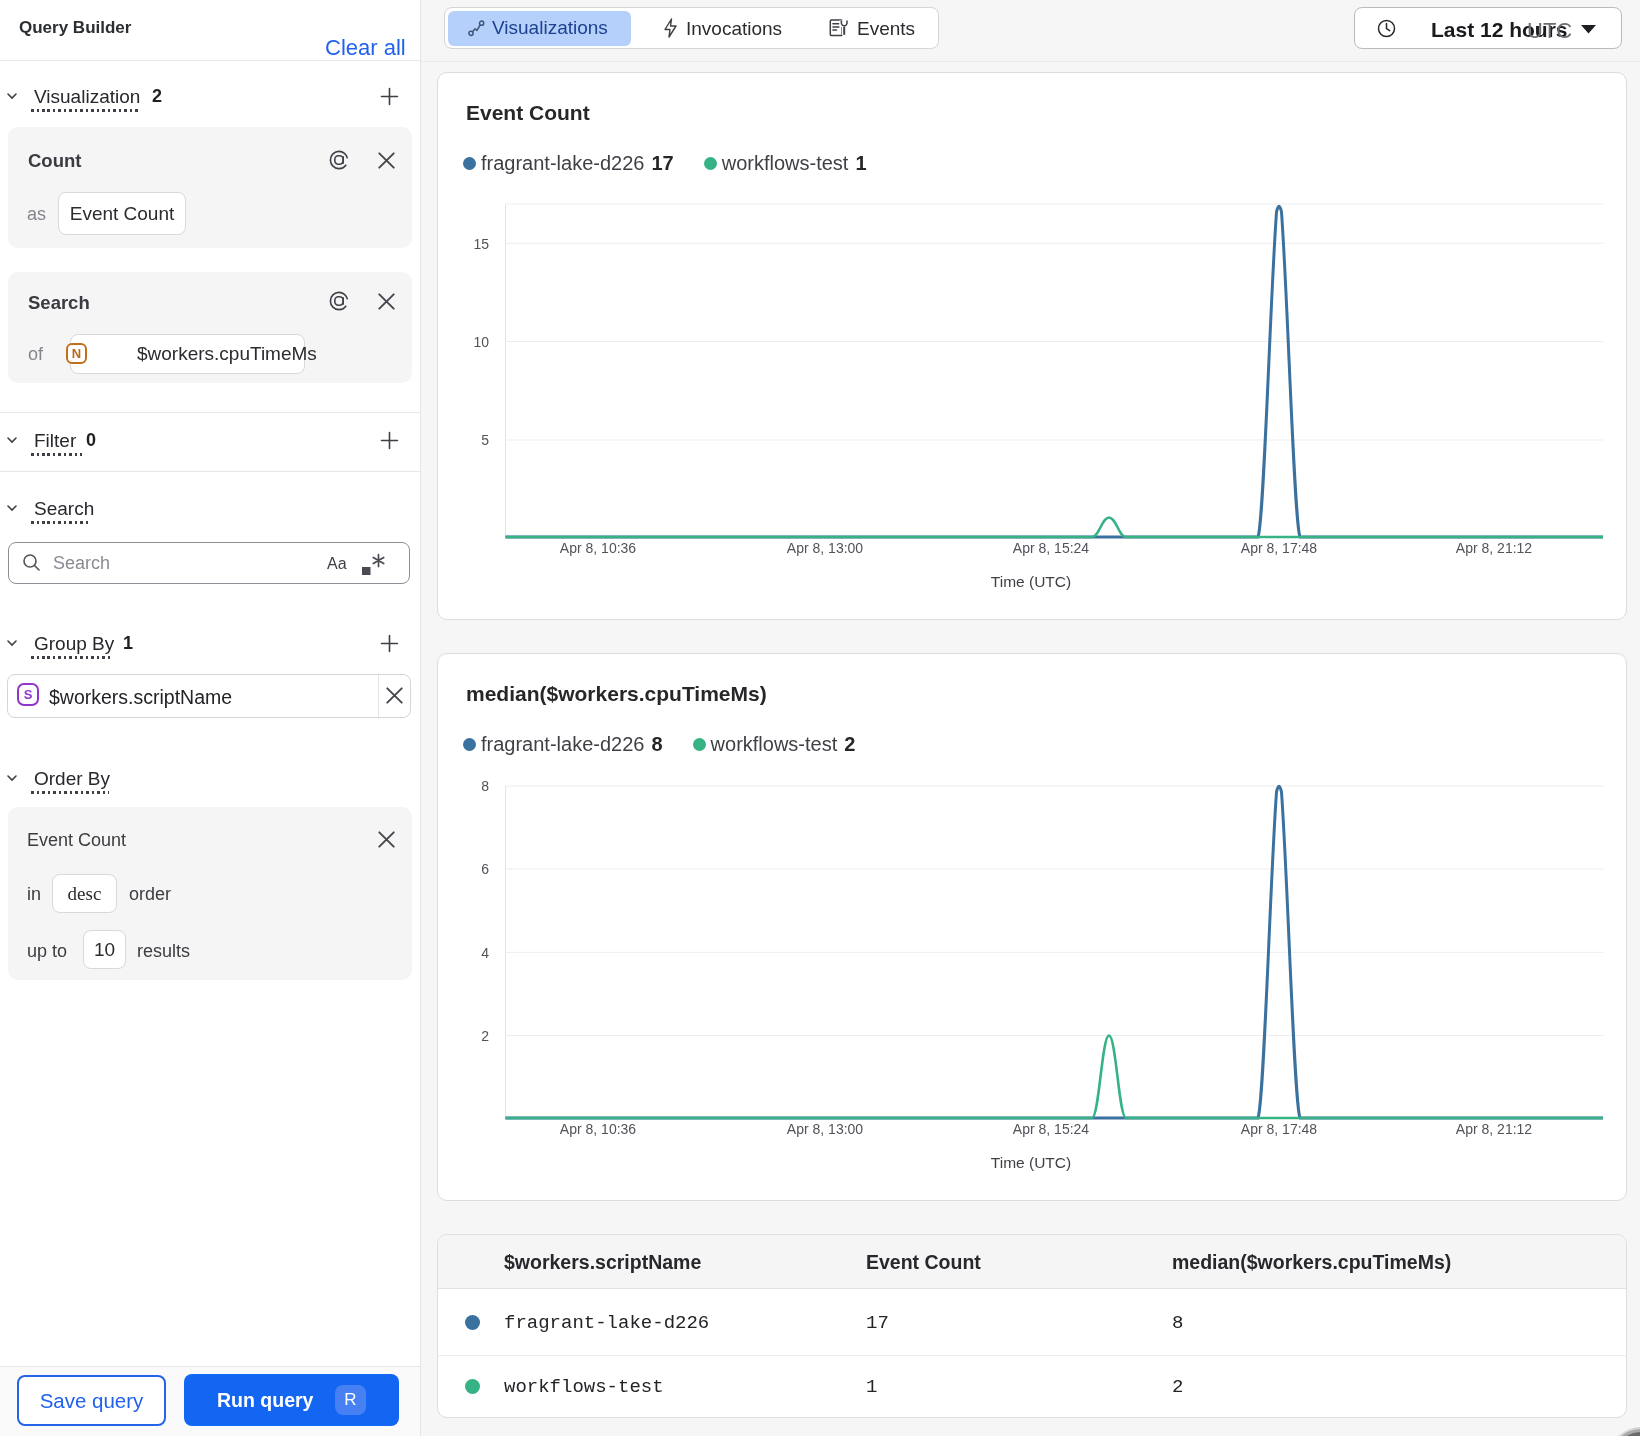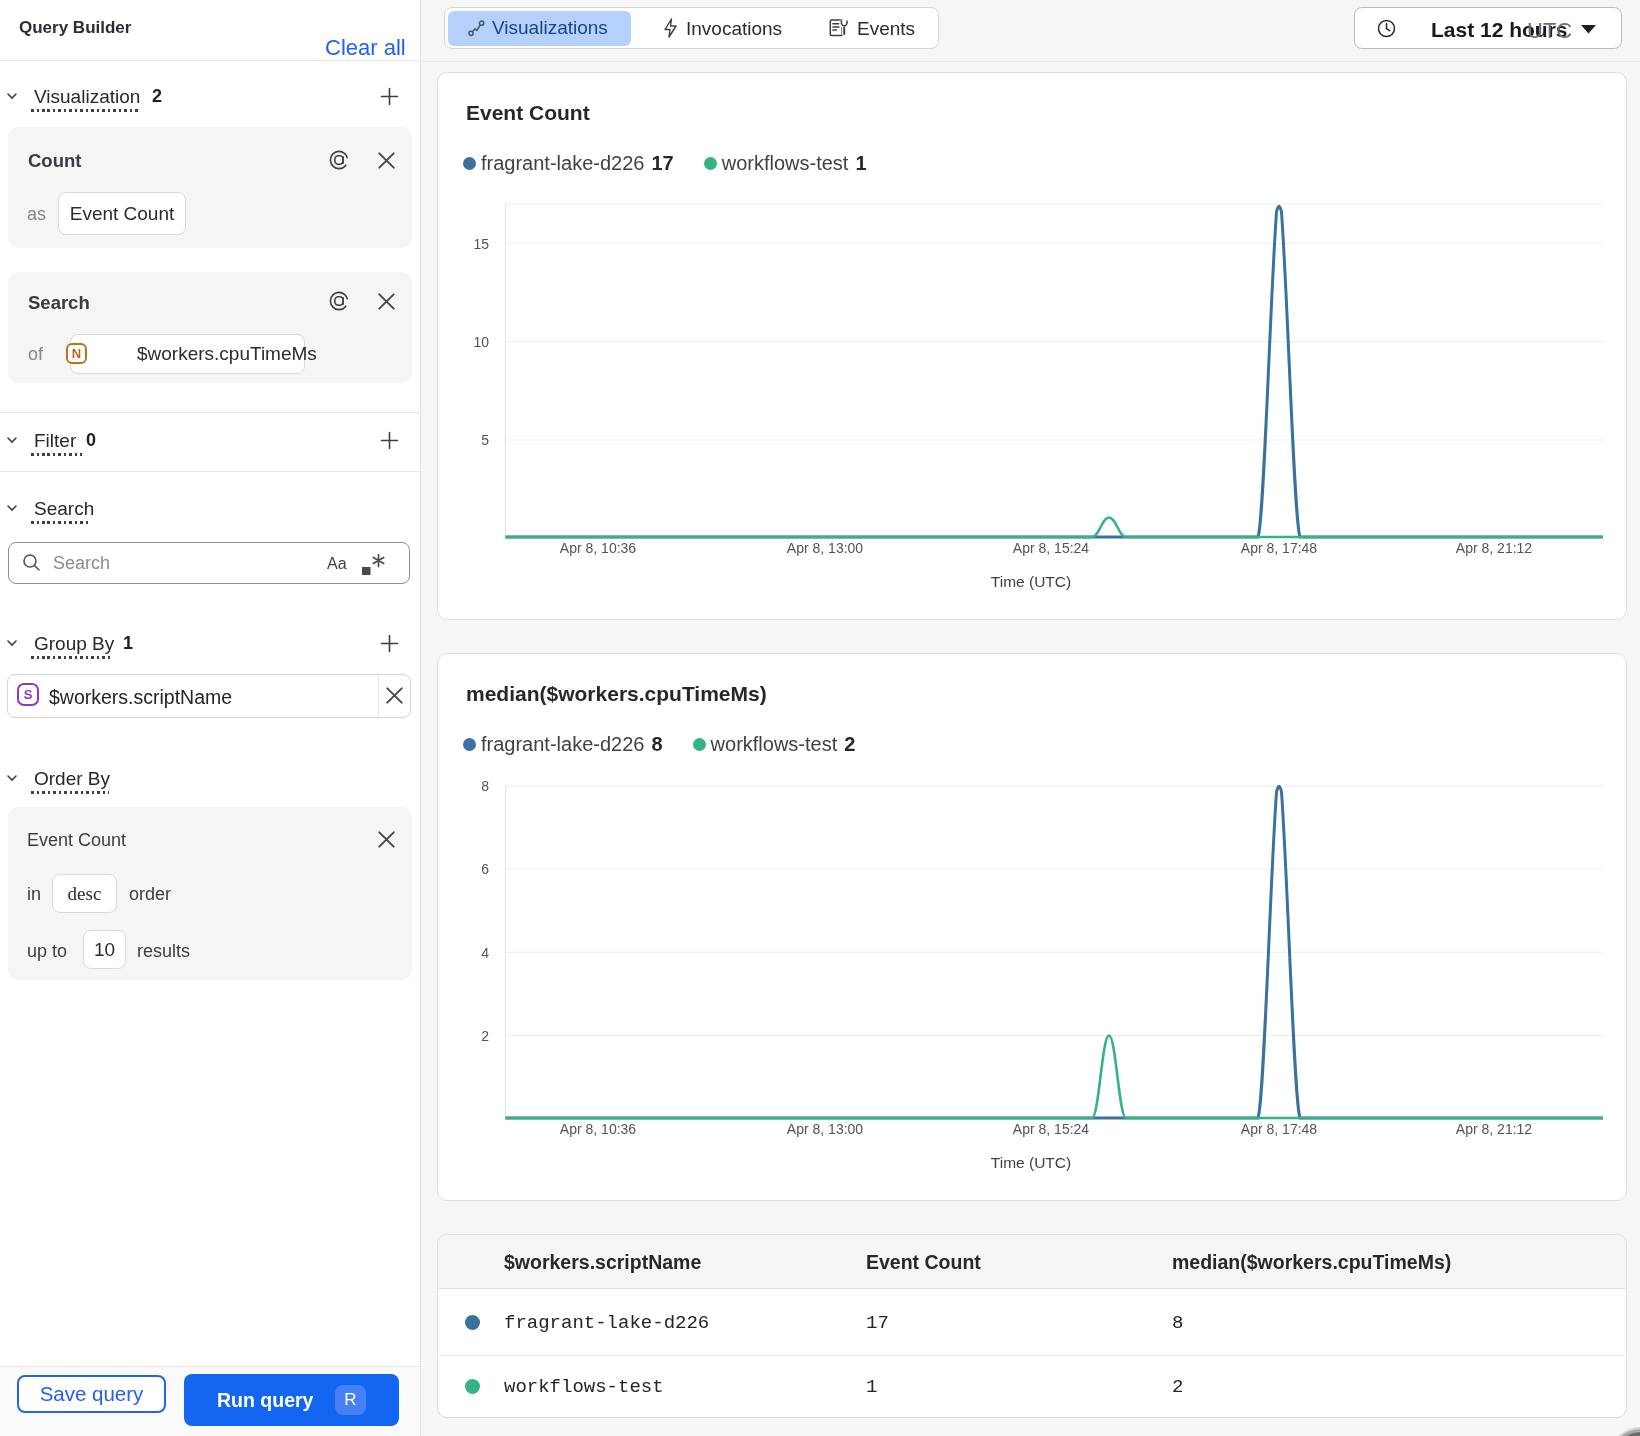--- a/index.html
+++ b/index.html
@@ -135,21 +135,21 @@
       <path d="M1.3 1.3l14.4 14.4M15.7 1.3L1.3 15.7" stroke="#46464c" stroke-width="1.9" stroke-linecap="round"></path>
     </svg>
   <div class="abs" style="left:27px; top:884px; font-size:18px; color:#3c3c41;">in</div>
   <div class="whitebox" style="left:52px; top:874px; width:65px; height:39px;font-family:Liberation Serif, serif;">desc</div>
   <div class="abs" style="left:129px; top:884px; font-size:18px; color:#3c3c41;">order</div>
   <div class="abs" style="left:27px; top:941px; font-size:18px; color:#3c3c41;">up to</div>
   <div class="whitebox" style="left:83px; top:930px; width:43px; height:39px;">10</div>
   <div class="abs" style="left:137px; top:941px; font-size:18px; color:#3c3c41;">results</div>
 
   <div class="abs" style="left:0; top:1366px; width:420px; height:70px; background:#fafafb; border-top:1px solid #e6e6e9;"></div>
-  <div class="abs" style="left:17px; top:1375px; width:149px; height:38px; background:#fff; border:2px solid #2464e8; border-radius:8px; display:flex; align-items:center; justify-content:center; font-size:20.5px; color:#2161ee;">Save query</div>
+  <div class="abs" style="left:17px; top:1375px; width:149px; height:51px; background:#fff; border:2px solid #2464e8; border-radius:8px; display:flex; align-items:center; justify-content:center; font-size:20.5px; color:#2161ee;">Save query</div>
   <div class="abs" style="left:184px; top:1374px; width:215px; height:52px; background:#1266f1; border-radius:8px;"></div>
   <div class="abs" style="left:217px; top:1389px; font-size:19.5px; font-weight:700; color:#fff;">Run query</div>
   <div class="abs" style="left:335px; top:1385px; width:31px; height:30px; background:#4780f3; border-radius:8px; display:flex; align-items:center; justify-content:center; font-size:17px; color:#fff;">R</div>
 </div>
 
 <div class="abs" style="left:421px; top:0; width:1219px; height:62px; border-bottom:1px solid #e9e9eb;"></div>
 
 <div class="abs" style="left:444px; top:7px; width:495px; height:42px; background:#fff; border:1px solid #d4d4d9; border-radius:8px;"></div>
 <div class="abs" style="left:448px; top:11px; width:183px; height:35px; background:#b5d0fb; border-radius:6px;"></div>
 <svg class="abs" style="left:467px; top:19px; width:18px; height:18px;" viewBox="0 0 18 18">

